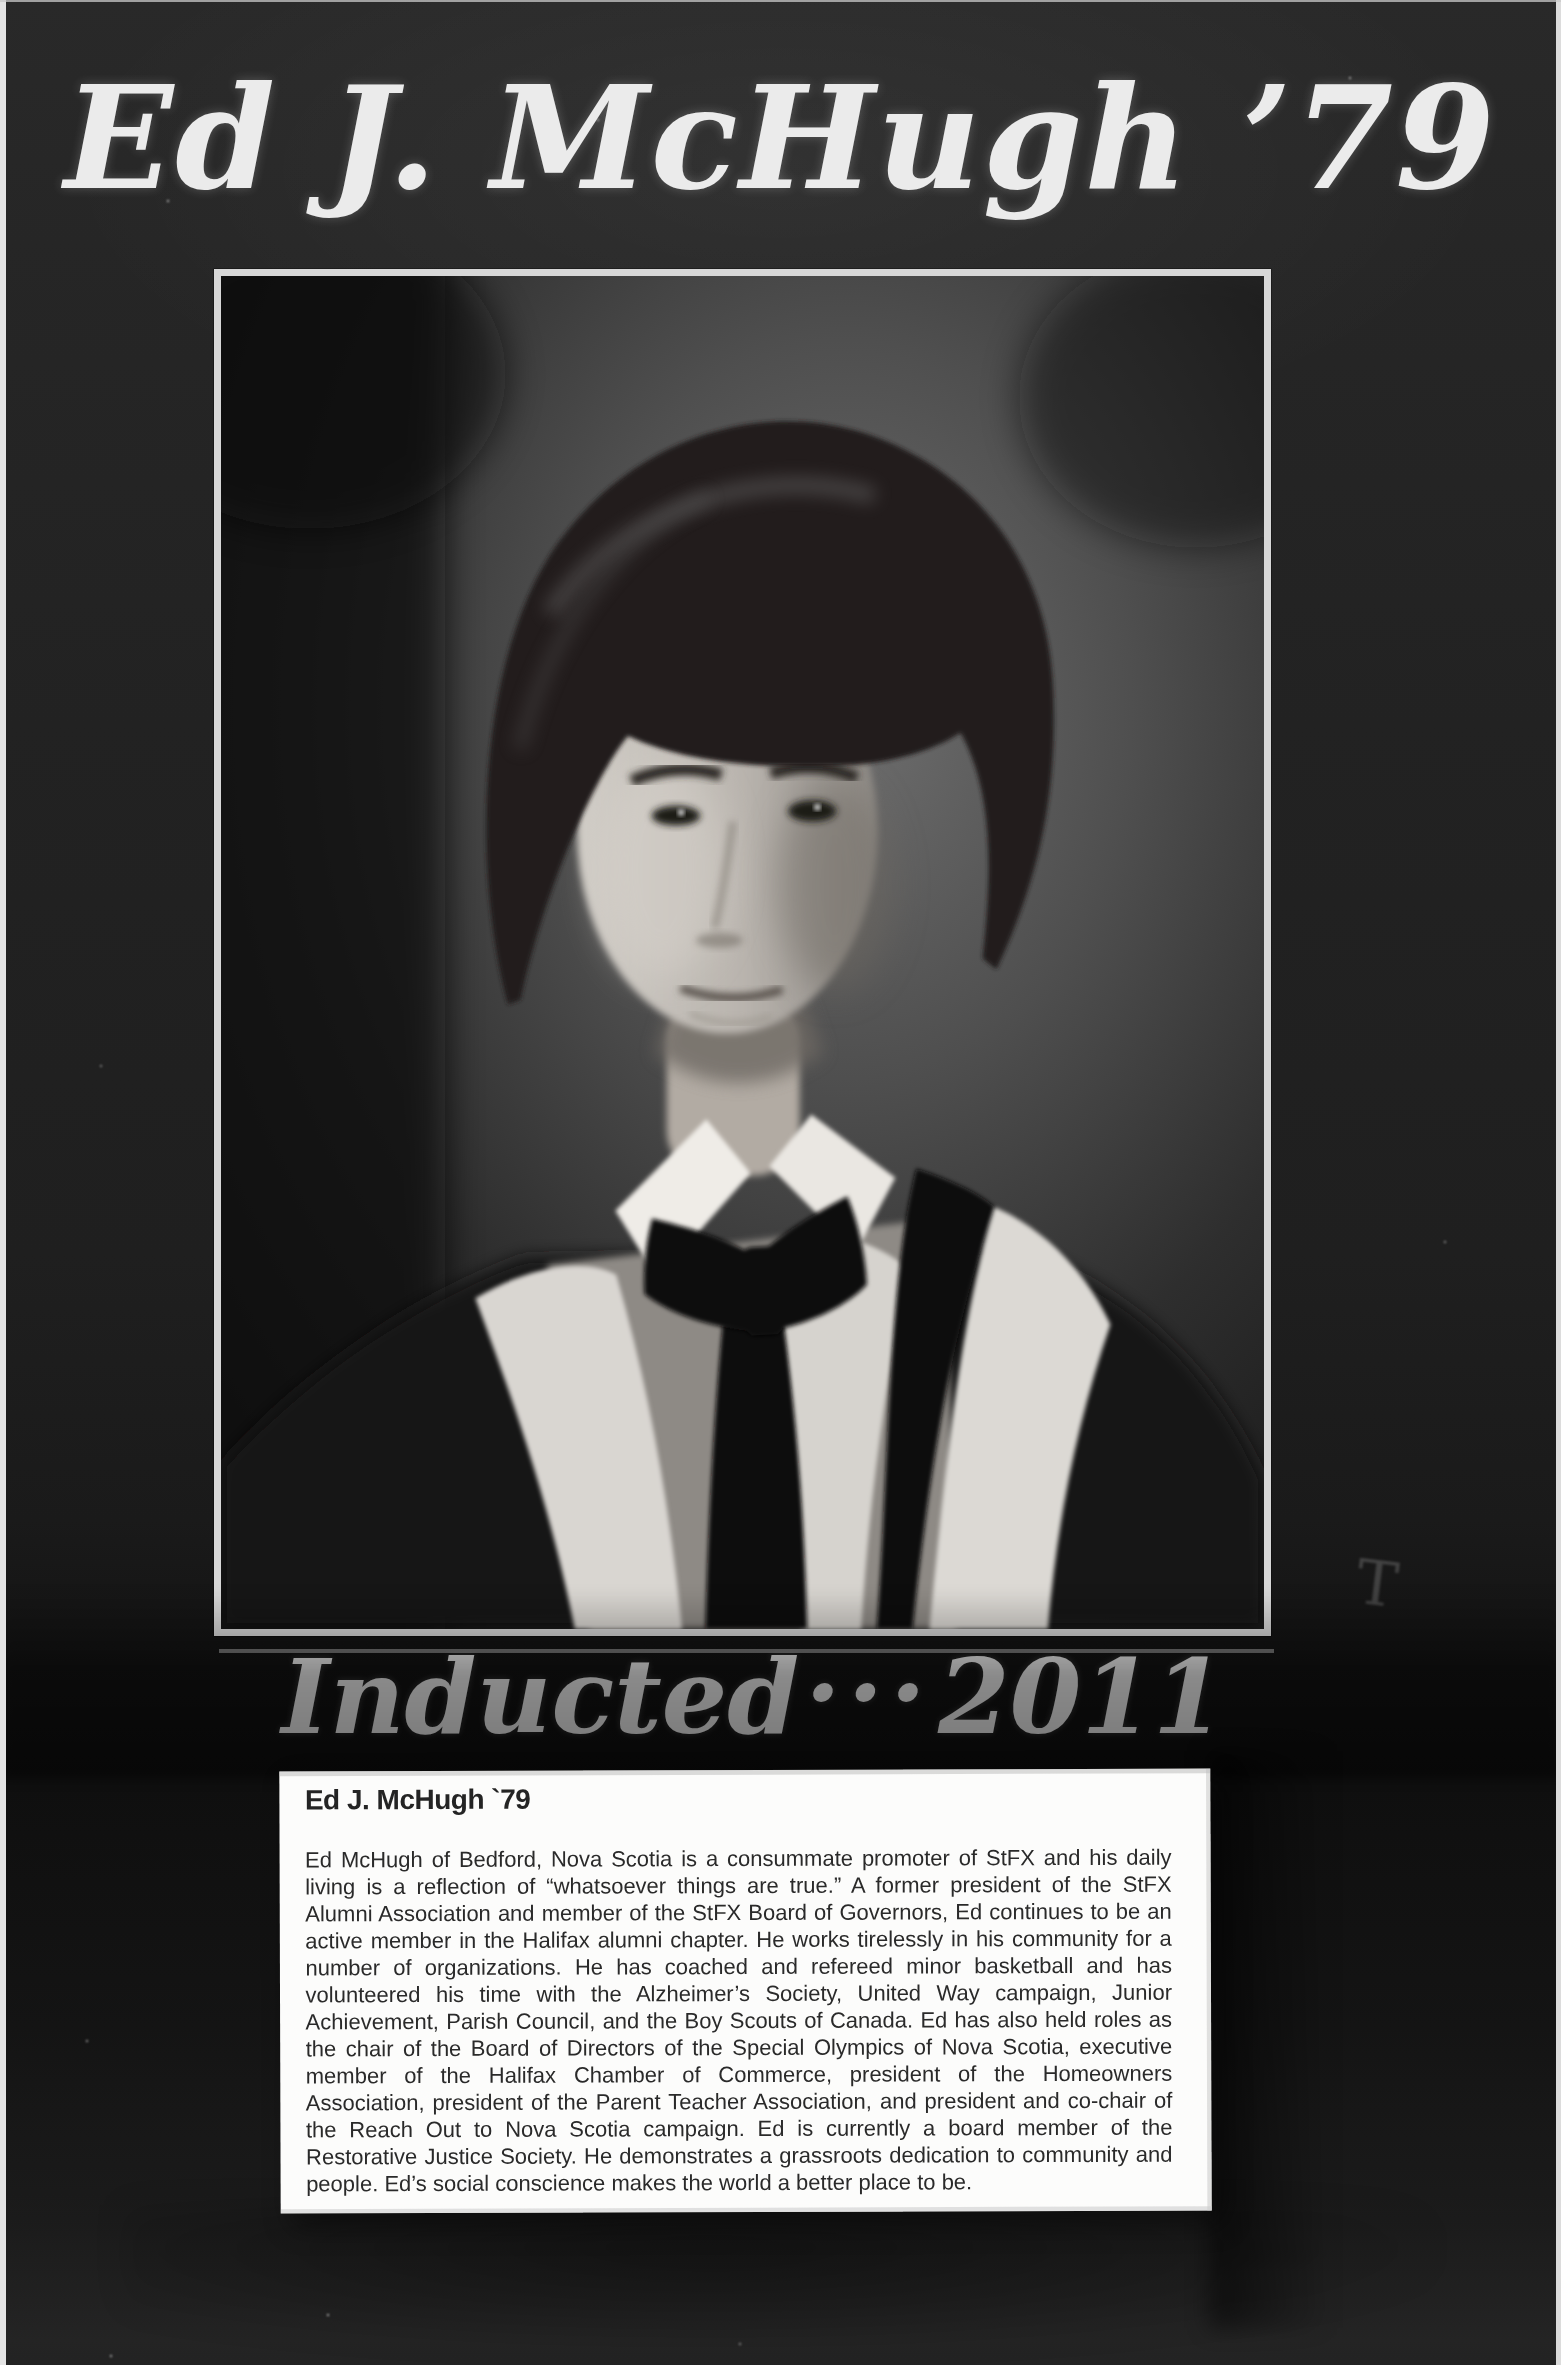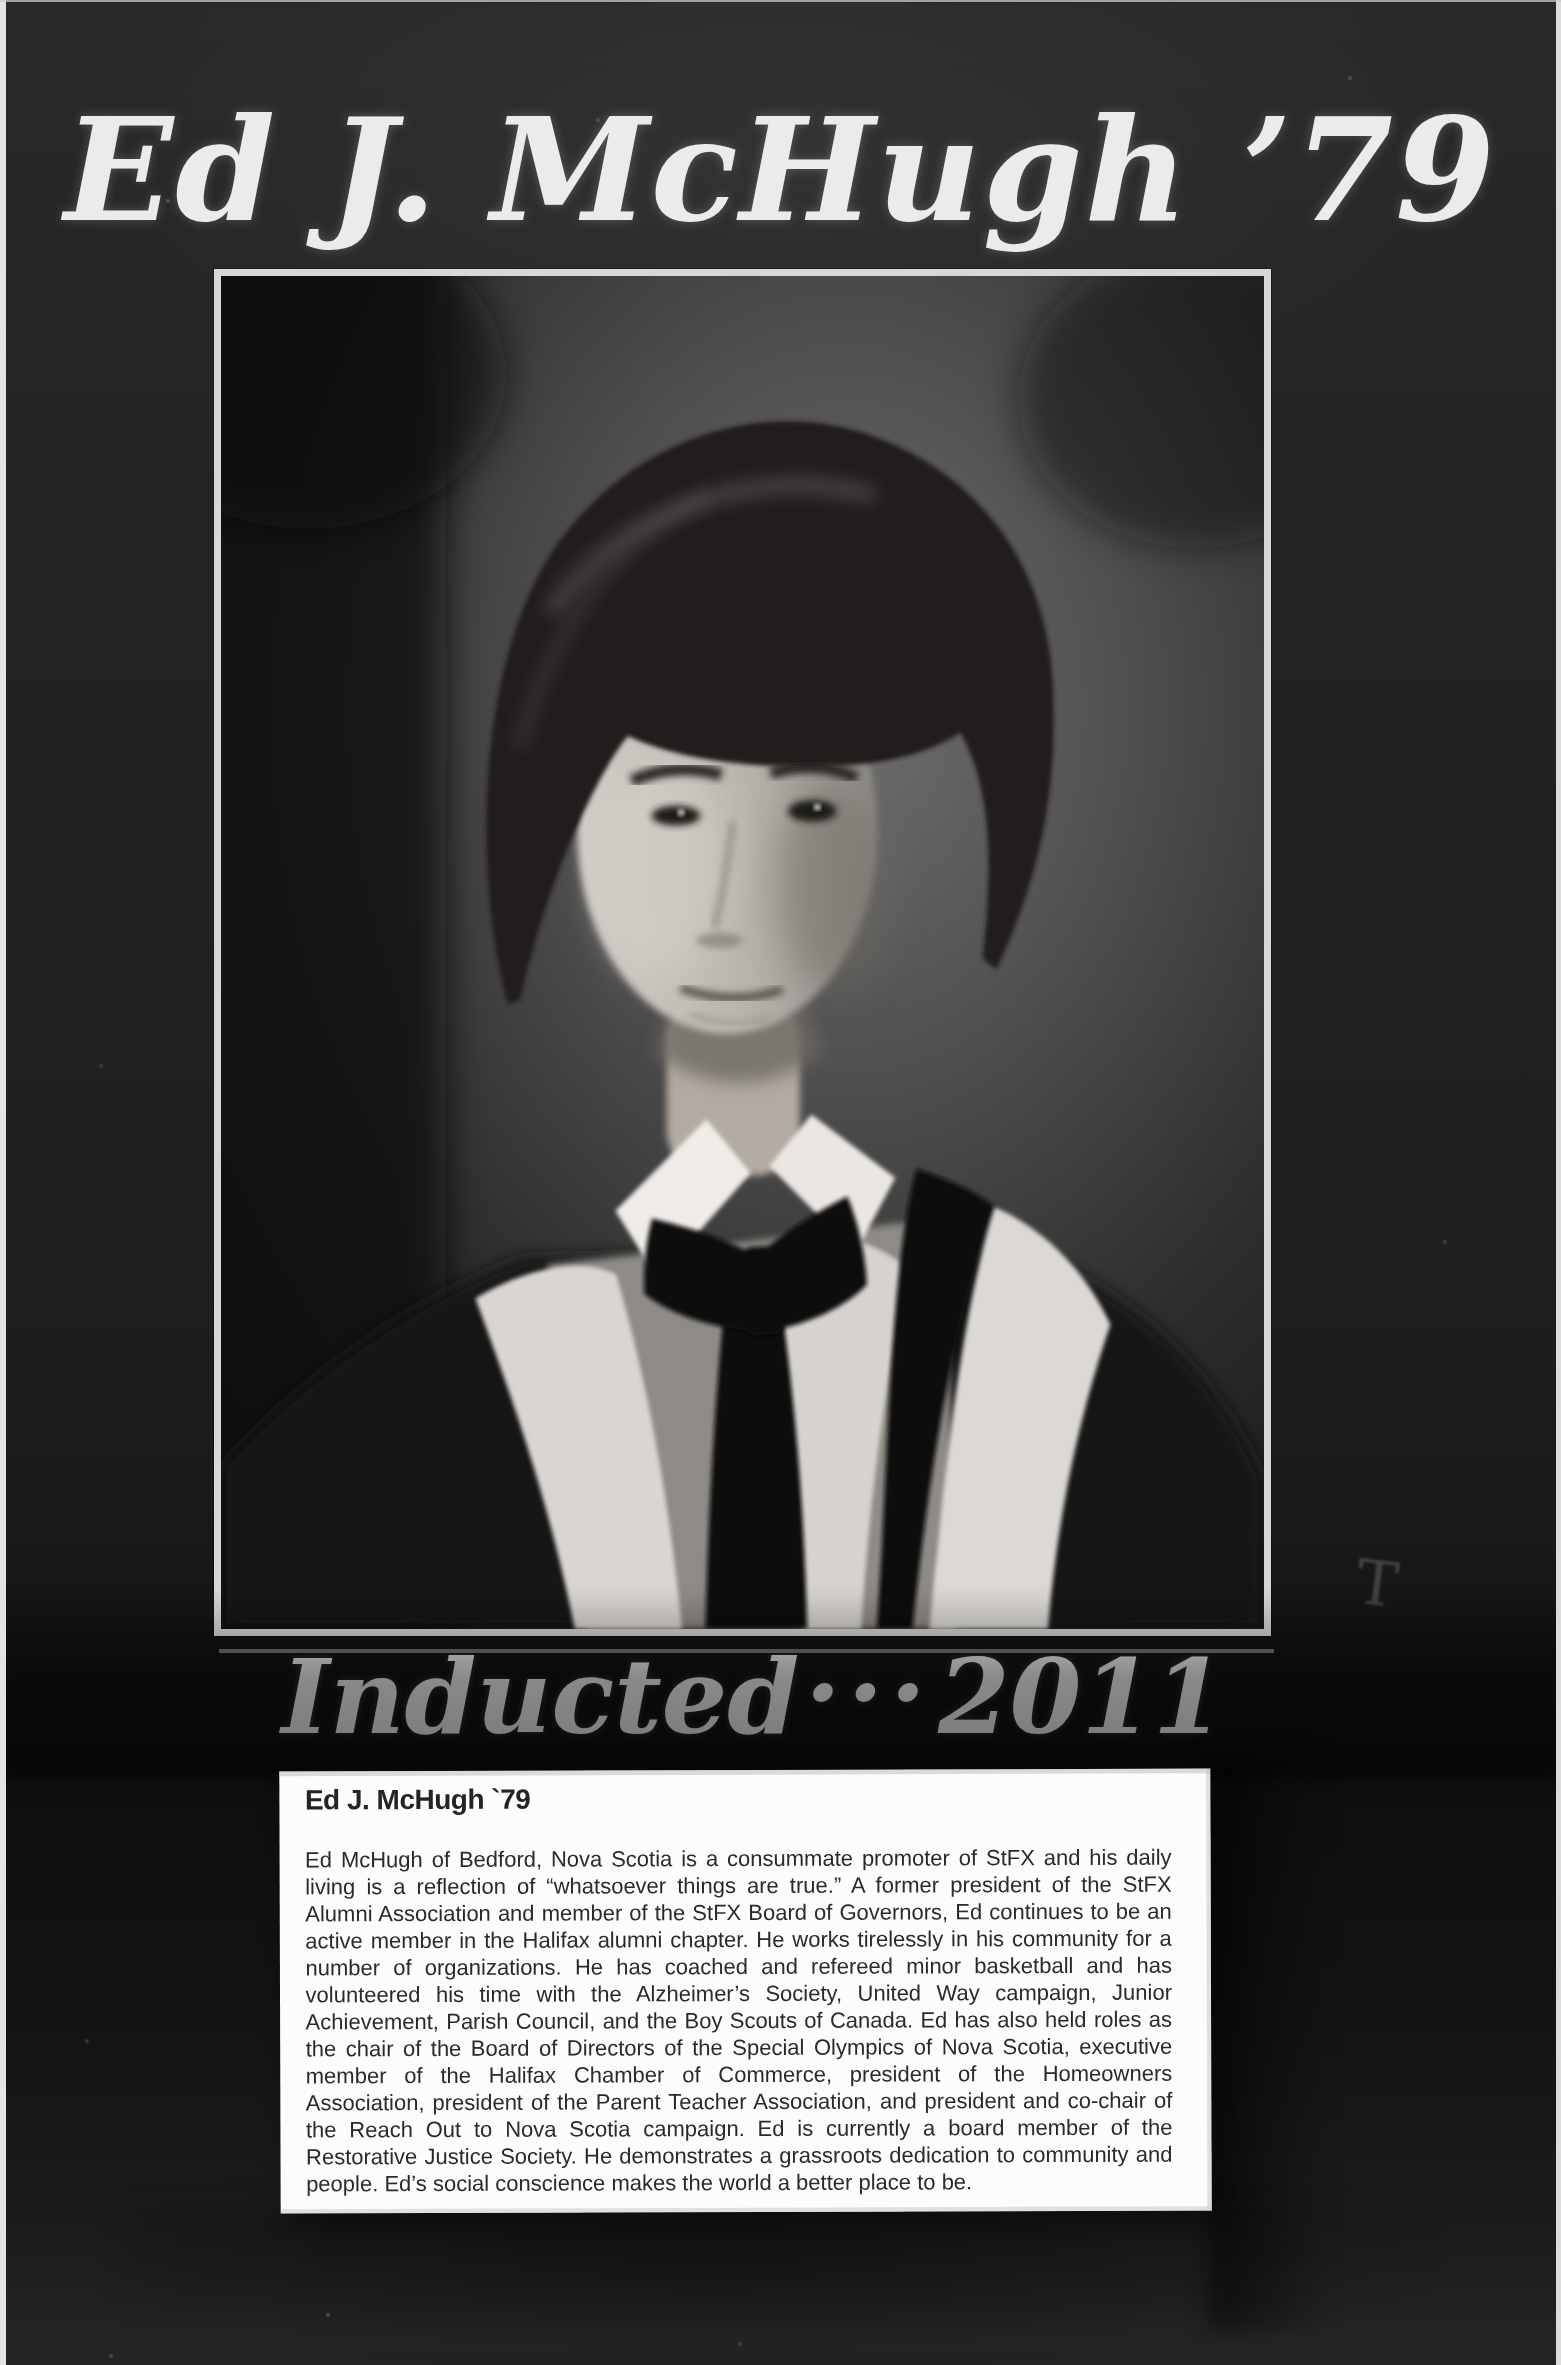--- a/index.html
+++ b/index.html
@@ -20,21 +20,21 @@
         #1b1b1b 92%, #242424 97%, #202020 100%);
   }
   
   .edge { position: absolute; background: #e4e4e4; }
   .edge-left   { left: 0; top: 0; width: 5.7px; height: 2413px; }
   .edge-right  { right: 0; top: 0; width: 5.2px; height: 2413px; background: #dcdcdc; }
   .edge-top    { left: 0; top: 0; width: 1561px; height: 2.4px; background: rgba(201,201,201,0.75); }
 
   
   .title {
-    position: absolute; left: 0; top: 64px; width: 1561px;
+    position: absolute; left: 0; top: 32px; width: 1561px;
     margin: 0; text-align: center;
     font-family: "DejaVu Serif", serif;
     font-style: italic; font-weight: bold;
     font-size: 143px; line-height: 213px;
     letter-spacing: 1.9px;
     color: #ebebeb;
     text-shadow: 0 0 10.4px rgba(255,255,255,0.22);
   }
 
   

